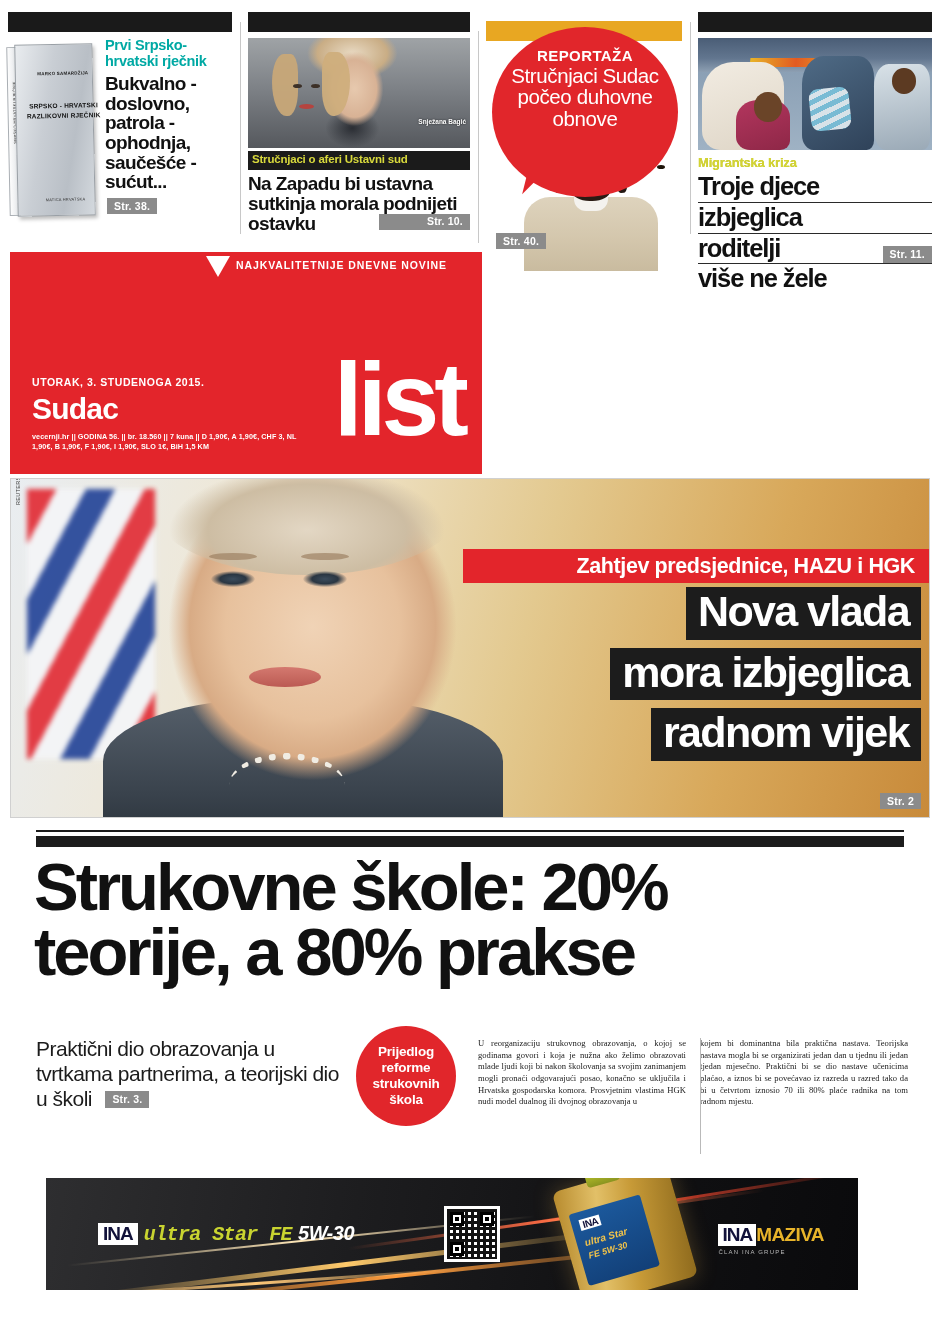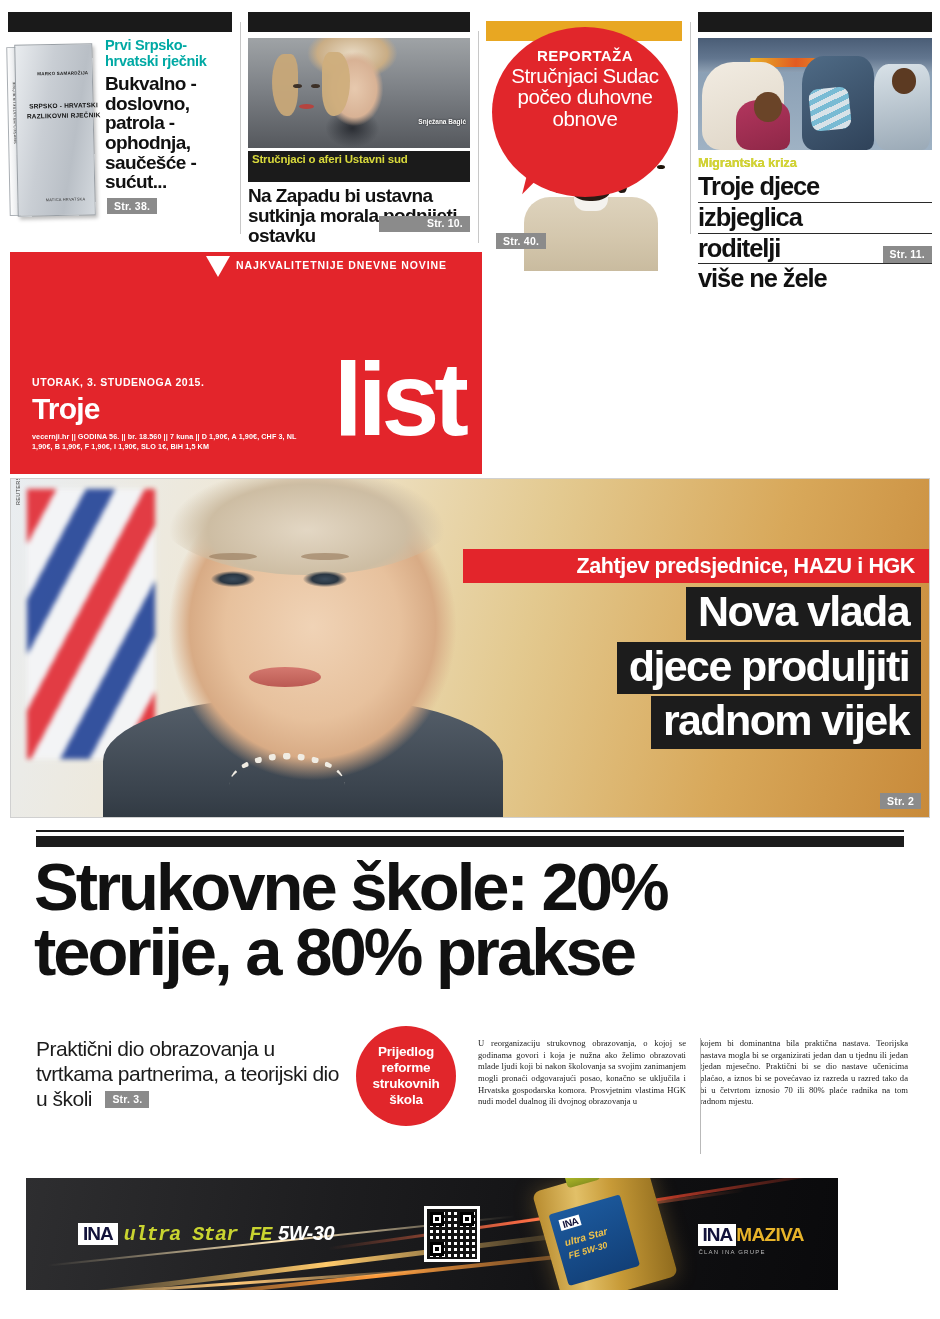--- a/index.html
+++ b/index.html
@@ -101,25 +101,25 @@
     border-radius:30% 46% 56% 40%; background:#cfae7c; opacity:.95;
   }
   .photo-credit {
     position:absolute; right:4px; bottom:22px; color:#fff;
     font-size:6.5px; font-weight:bold; line-height:1.25; text-align:left;
     text-shadow:0 0 2px rgba(0,0,0,.8);
   }
   .kicker-olive {
     display:block; background:#1b1b1b; color:#d8d93c;
     font-weight:bold; font-size:11.5px; letter-spacing:-.2px;
-    padding:2px 4px 17px 4px; margin-top:3px;
+    padding:2px 4px 5px 4px; margin-top:3px;
   }
   .hl-2 { font-weight:bold; font-size:19px; line-height:1.05; color:#111;
           letter-spacing:-.6px; margin-top:4px; position:relative; }
-  .p2-badge { position:absolute; right:0px; top:30px;padding-left:48px; }
+  .p2-badge { position:absolute; right:0px; top:40px;padding-left:48px; }
 
   
   .tp-3 { overflow:visible;margin-top:9px; }
   .bubble-wrap { position:absolute; left:10px; top:12px; width:196px; height:238px; }
   .bubble {
     position:absolute; left:4px; top:6px; width:186px; height:170px;
     background:#e1262b; border-radius:50%; z-index:3;
     display:flex; flex-direction:column; align-items:center;
     padding-top:20px;
   }
@@ -331,21 +331,21 @@
     background:#e3252b; display:flex; align-items:center; justify-content:flex-end;
     padding-right:14px;
   }
   .hero-redbar span {
     color:#fff; font-weight:bold; font-size:21.5px; letter-spacing:-.4px;
   }
   .hero-hl { position:absolute; right:8px; top:108px; text-align:right; }
   .hero-hl .ln {
     display:inline-block; background:#1c1c1c; color:#fff;
     font-weight:bold; font-size:43px; line-height:1.06;
-    letter-spacing:-1.6px; padding:2px 12px 5px 12px; margin-bottom:2px;
+    letter-spacing:-1.6px; padding:2px 12px 5px 12px; margin-bottom:8px;
   }
   .hero-badge { position:absolute; right:8px; bottom:8px; }
 
   
   .rule-thick {
     position:absolute; left:36px; top:836px; width:868px; height:11px; background:#1c1c1c;
   }
   .rule-thin {
     position:absolute; left:36px; top:830px; width:868px; height:2px; background:#1c1c1c;
   }
@@ -373,21 +373,21 @@
   .body-col {
     width:208px; font-family:"Liberation Serif", serif;
     font-size:8.6px; line-height:1.36; color:#1a1a1a; text-align:justify;
   }
   .col-divider {
     position:absolute; left:700px; top:1038px; width:1px; height:116px; background:#b9b9b9;
   }
 
   
   .ad {
-    position:absolute; left:26px; top:1178px; width:812px; height:112px;
+    position:absolute; left:46px; top:1178px; width:812px; height:112px;
     background: linear-gradient(100deg,#2e2e30 0%, #1d1d1f 38%, #111113 70%, #0a0a0c 100%);
     overflow:hidden;
   }
   .ad .streak {
     position:absolute; height:3px; border-radius:3px; filter: blur(.6px);
   }
   .ad .s1 { left:40px; top:84px; width:520px; background:linear-gradient(90deg,rgba(255,190,90,0),#ffca6b,rgba(255,190,90,0)); transform:rotate(-7deg); height:5px;}
   .ad .s2 { left:70px; top:96px; width:560px; background:linear-gradient(90deg,rgba(255,150,60,0),#ff9c3c,rgba(255,150,60,0)); transform:rotate(-6deg); height:4px;}
   .ad .s3 { left:20px; top:62px; width:470px; background:linear-gradient(90deg,rgba(255,230,180,0),#ffe7b8,rgba(255,230,180,0)); transform:rotate(-6deg); height:2px;}
   .ad .s4 { left:300px; top:40px; width:420px; background:linear-gradient(90deg,rgba(255,110,70,0),#ff6e46,rgba(255,110,70,0)); transform:rotate(-8deg); height:3px;}
@@ -557,21 +557,21 @@
         <span class="pg-badge p4-badge">Str. 11.</span>
       </div>
     </div>
   </div>
 
   <div class="masthead">
     <div class="mh-v"></div>
     <div class="mh-tag">NAJKVALITETNIJE DNEVNE NOVINE</div>
     <div class="mh-title2">list</div>
     <div class="mh-date">UTORAK, 3. STUDENOGA 2015.</div>
-    <div class="mh-city">Troje</div>
+    <div class="mh-city">Sudac</div>
     <div class="mh-fine">vecernji.hr || GODINA 56. || br. 18.560 || 7 kuna || D 1,90€, A 1,90€, CHF 3, NL 1,90€, B 1,90€, F 1,90€, I 1,90€, SLO 1€, BiH 1,5 KM</div>
   </div>
 
   <div class="hero">
     <div class="hero-bg"></div>
     <div class="hero-flag"></div>
     <div class="hero-jacket"></div>
     <div class="hero-face"></div>
     <div class="hero-hair"></div>
     <div class="hero-brow-l"></div>
@@ -580,21 +580,21 @@
     <div class="hero-eye-r"></div>
     <div class="hero-lips"></div>
     <div class="hero-pearls"></div>
     <div class="hero-credit">REUTERS</div>
 
     <div class="hero-redbar">
       <span>Zahtjev predsjednice, HAZU i HGK</span>
     </div>
     <div class="hero-hl">
       <div><span class="ln">Nova vlada</span></div>
-      <div><span class="ln">djece produljiti</span></div>
+      <div><span class="ln">mora izbjeglica</span></div>
       <div><span class="ln">radnom vijek</span></div>
     </div>
     <div class="pg-badge hero-badge">Str. 2</div>
   </div>
 
   <div class="rule-thin"></div>
   <div class="rule-thick"></div>
 
   <div class="main-hl">
     <div>Strukovne škole: 20%</div>

